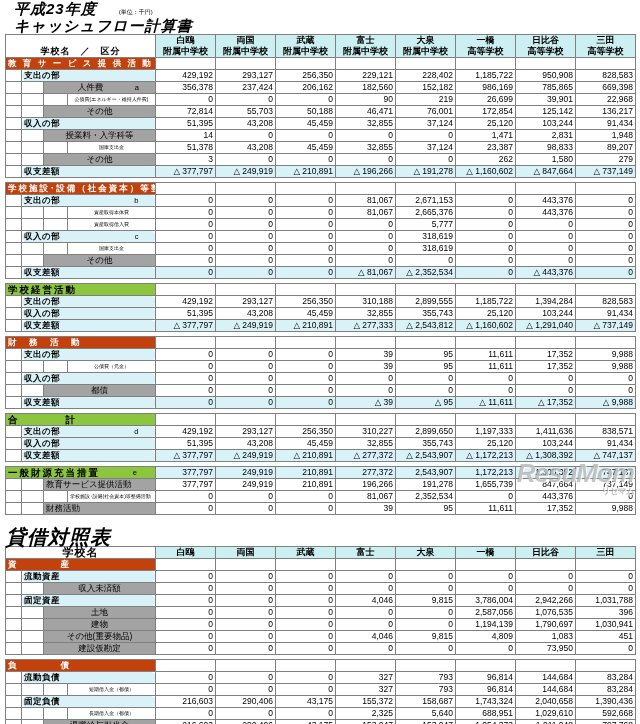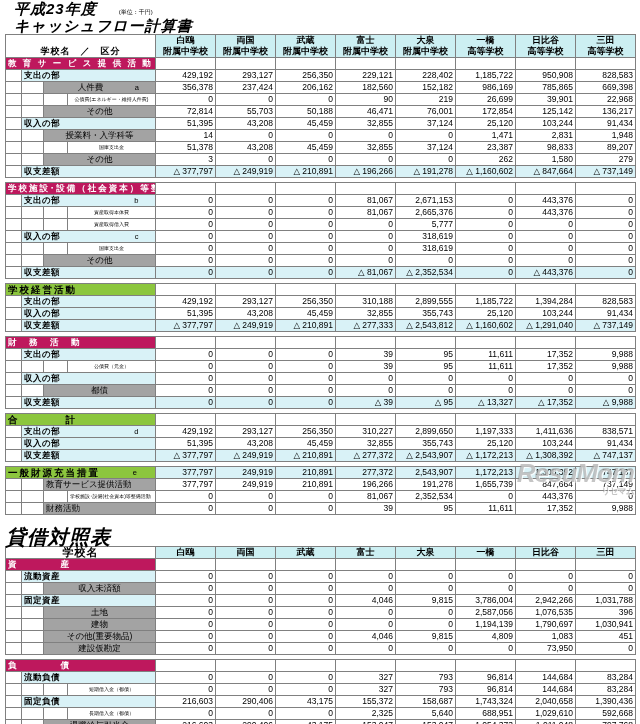--- a/index.html
+++ b/index.html
@@ -95,21 +95,21 @@
   }
   td.corner.bs {
     vertical-align: middle;
     padding-bottom: 0;
     font-size: 11px;
     font-weight: bold;
   }
 
   
   td.sec-blue {
-    background: #be185d;
+    background: #c2410c;
     color: #ffffff;
     font-weight: bold;
     font-size: 8.5px;
     letter-spacing: 2px;
     border: 1px solid #000;
     margin-top: 20px;
   }
   td.sec-green {
     background: #8cc63e;
     color: #000000;
@@ -118,20 +118,21 @@
     letter-spacing: 2px;
     border: 1px solid #000;
   }
 
   
   td.lab-l1 {
     background: #d9f2f7;
     font-weight: bold;
     font-size: 8.5px;
     letter-spacing: 0.5px;
+    border-radius: 6px;
   }
   td.lab-l2 {
     background: #a3a3a3;
     font-size: 8.5px;
     text-align: center;
   }
   td.lab-l2.left { text-align: left; }
   td.lab-tiny {
     background: #ffffff;
     font-size: 5px;
@@ -564,21 +565,21 @@
           <td class="num">0</td>
         </tr>
         <tr>
           <td class="blank"></td>
           <td colspan="3" class="lab-l1">収支差額</td>
           <td class="num hl">0</td>
           <td class="num hl">0</td>
           <td class="num hl">0</td>
           <td class="num hl">△ 39</td>
           <td class="num hl">△ 95</td>
-          <td class="num hl">△ 13,327</td>
+          <td class="num hl">△ 11,611</td>
           <td class="num hl">△ 17,352</td>
           <td class="num hl">△ 9,988</td>
         </tr>
         <tr class="sep">
           <td colspan="12"></td>
         </tr>
         <tr>
           <td colspan="4" class="sec-green">合　　　　計</td>
           <td class="num empty"></td>
           <td class="num empty"></td>

